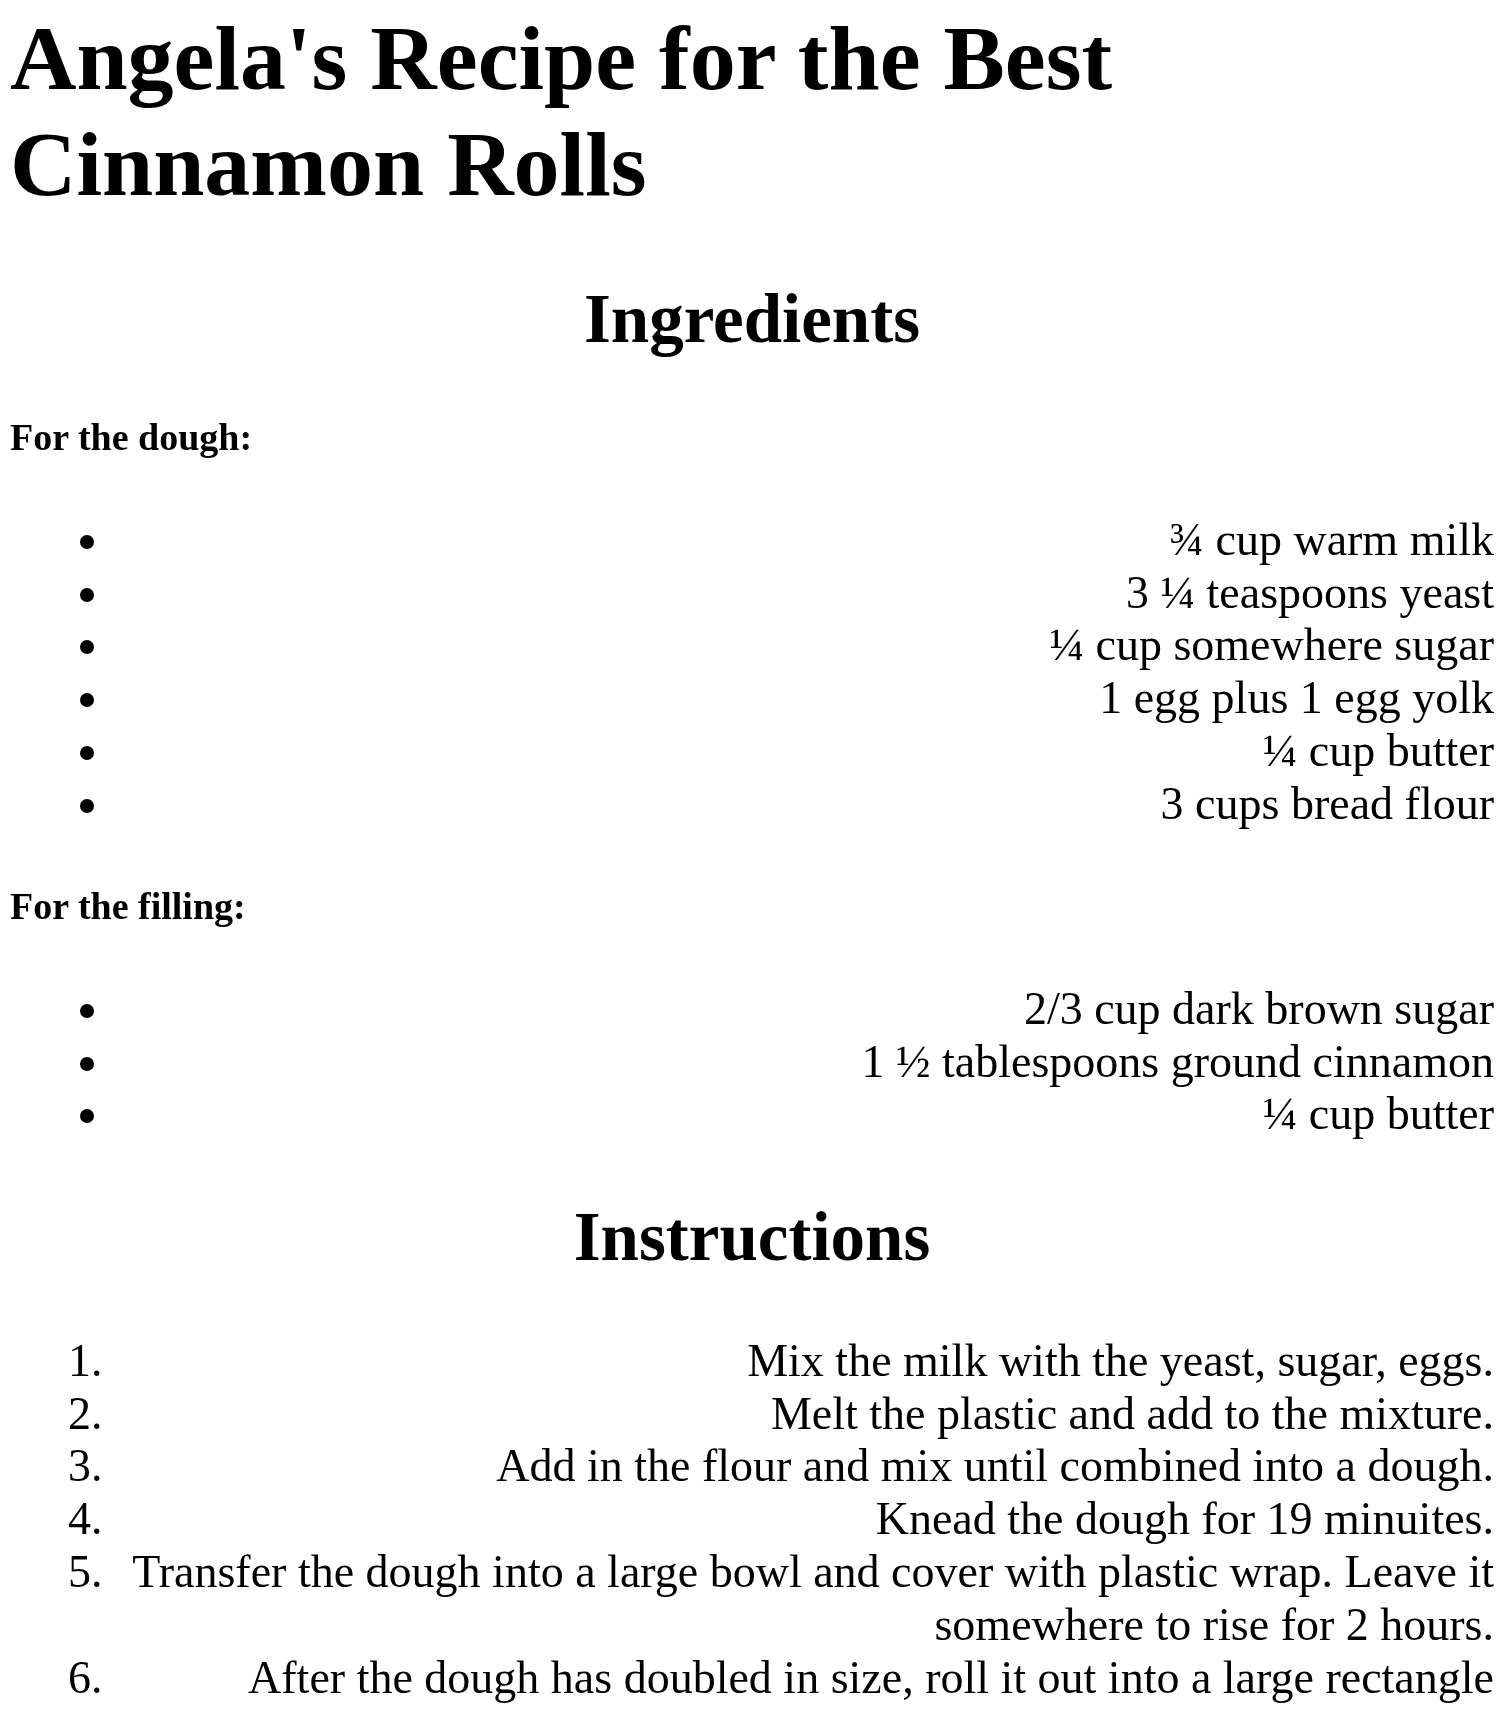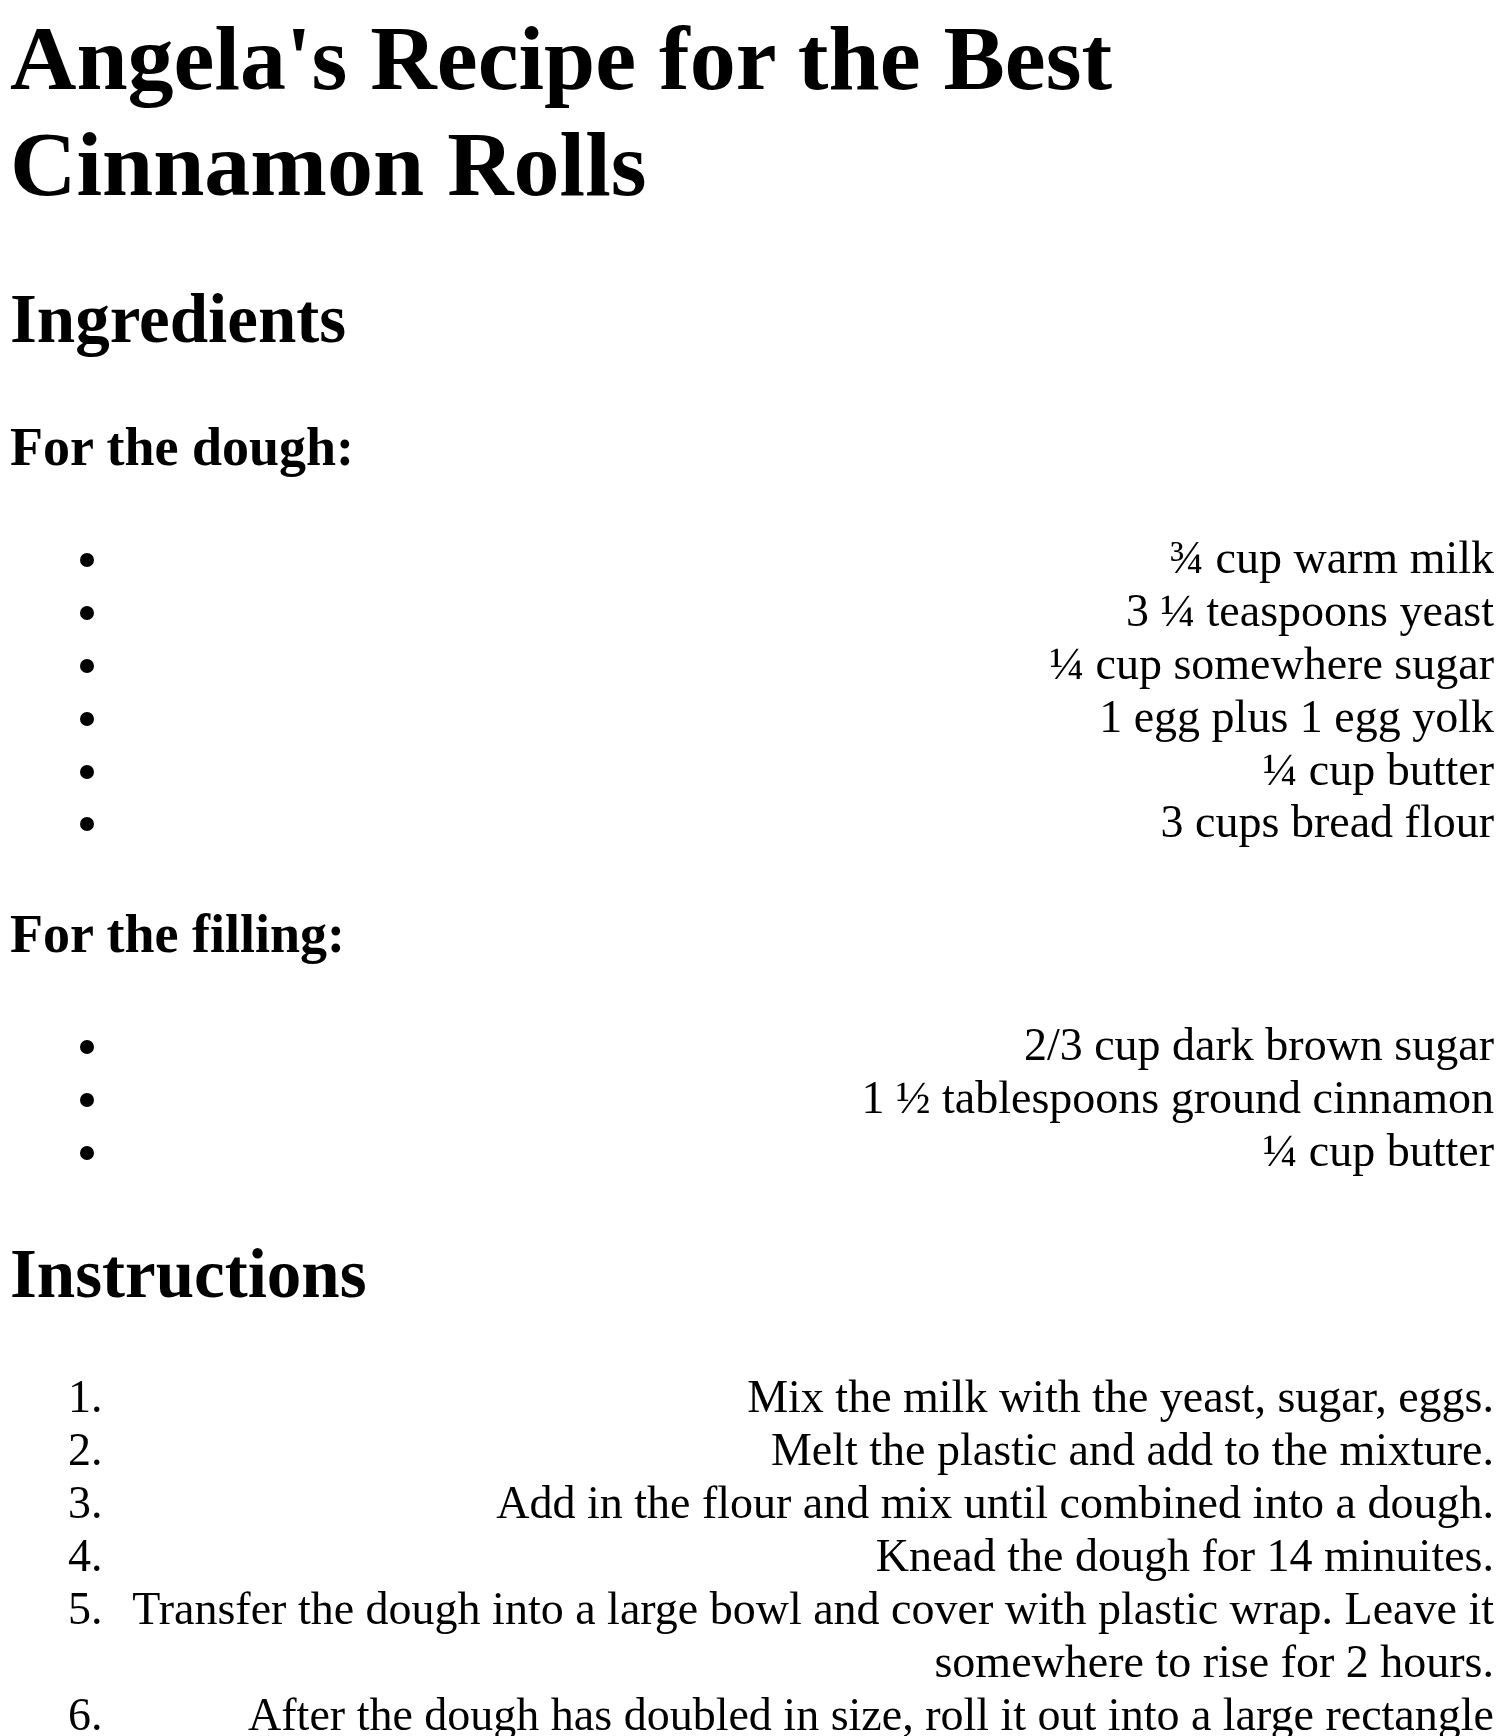--- a/index.html
+++ b/index.html
@@ -22,23 +22,24 @@
     font-size: 92px;
     font-weight: bold;
     line-height: 1.15;
     margin: 6px 0 62px 0;
   }
   h2 {
     font-size: 69px;
     font-weight: bold;
     line-height: 1.15;
     margin: 57px 0;
+    text-align: center;
   }
   h3 {
-    font-size: 54px;
+    font-size: 38px;
     font-weight: bold;
     line-height: 1.15;
     margin: 54px 0;
   }
   ul, ol {
     margin: 34px 0;
     padding-left: 104px;
     text-align: right;
   }
   li {
@@ -70,16 +71,16 @@
     <li>1 ½ tablespoons ground cinnamon</li>
     <li>¼ cup butter</li>
   </ul>
 
 <h2>Instructions</h2>
 
 <ol>
     <li>Mix the milk with the yeast, sugar, eggs.</li>
     <li>Melt the plastic and add to the mixture.</li>
     <li>Add in the flour and mix until combined into a dough.</li>
-    <li>Knead the dough for 14 minuites.</li>
+    <li>Knead the dough for 19 minuites.</li>
     <li>Transfer the dough into a large bowl and cover with plastic wrap. Leave it somewhere to rise for 2 hours.</li>
     <li>After the dough has doubled in size, roll it out into a large rectangle</li>
   </ol>
 
 </body></html>

